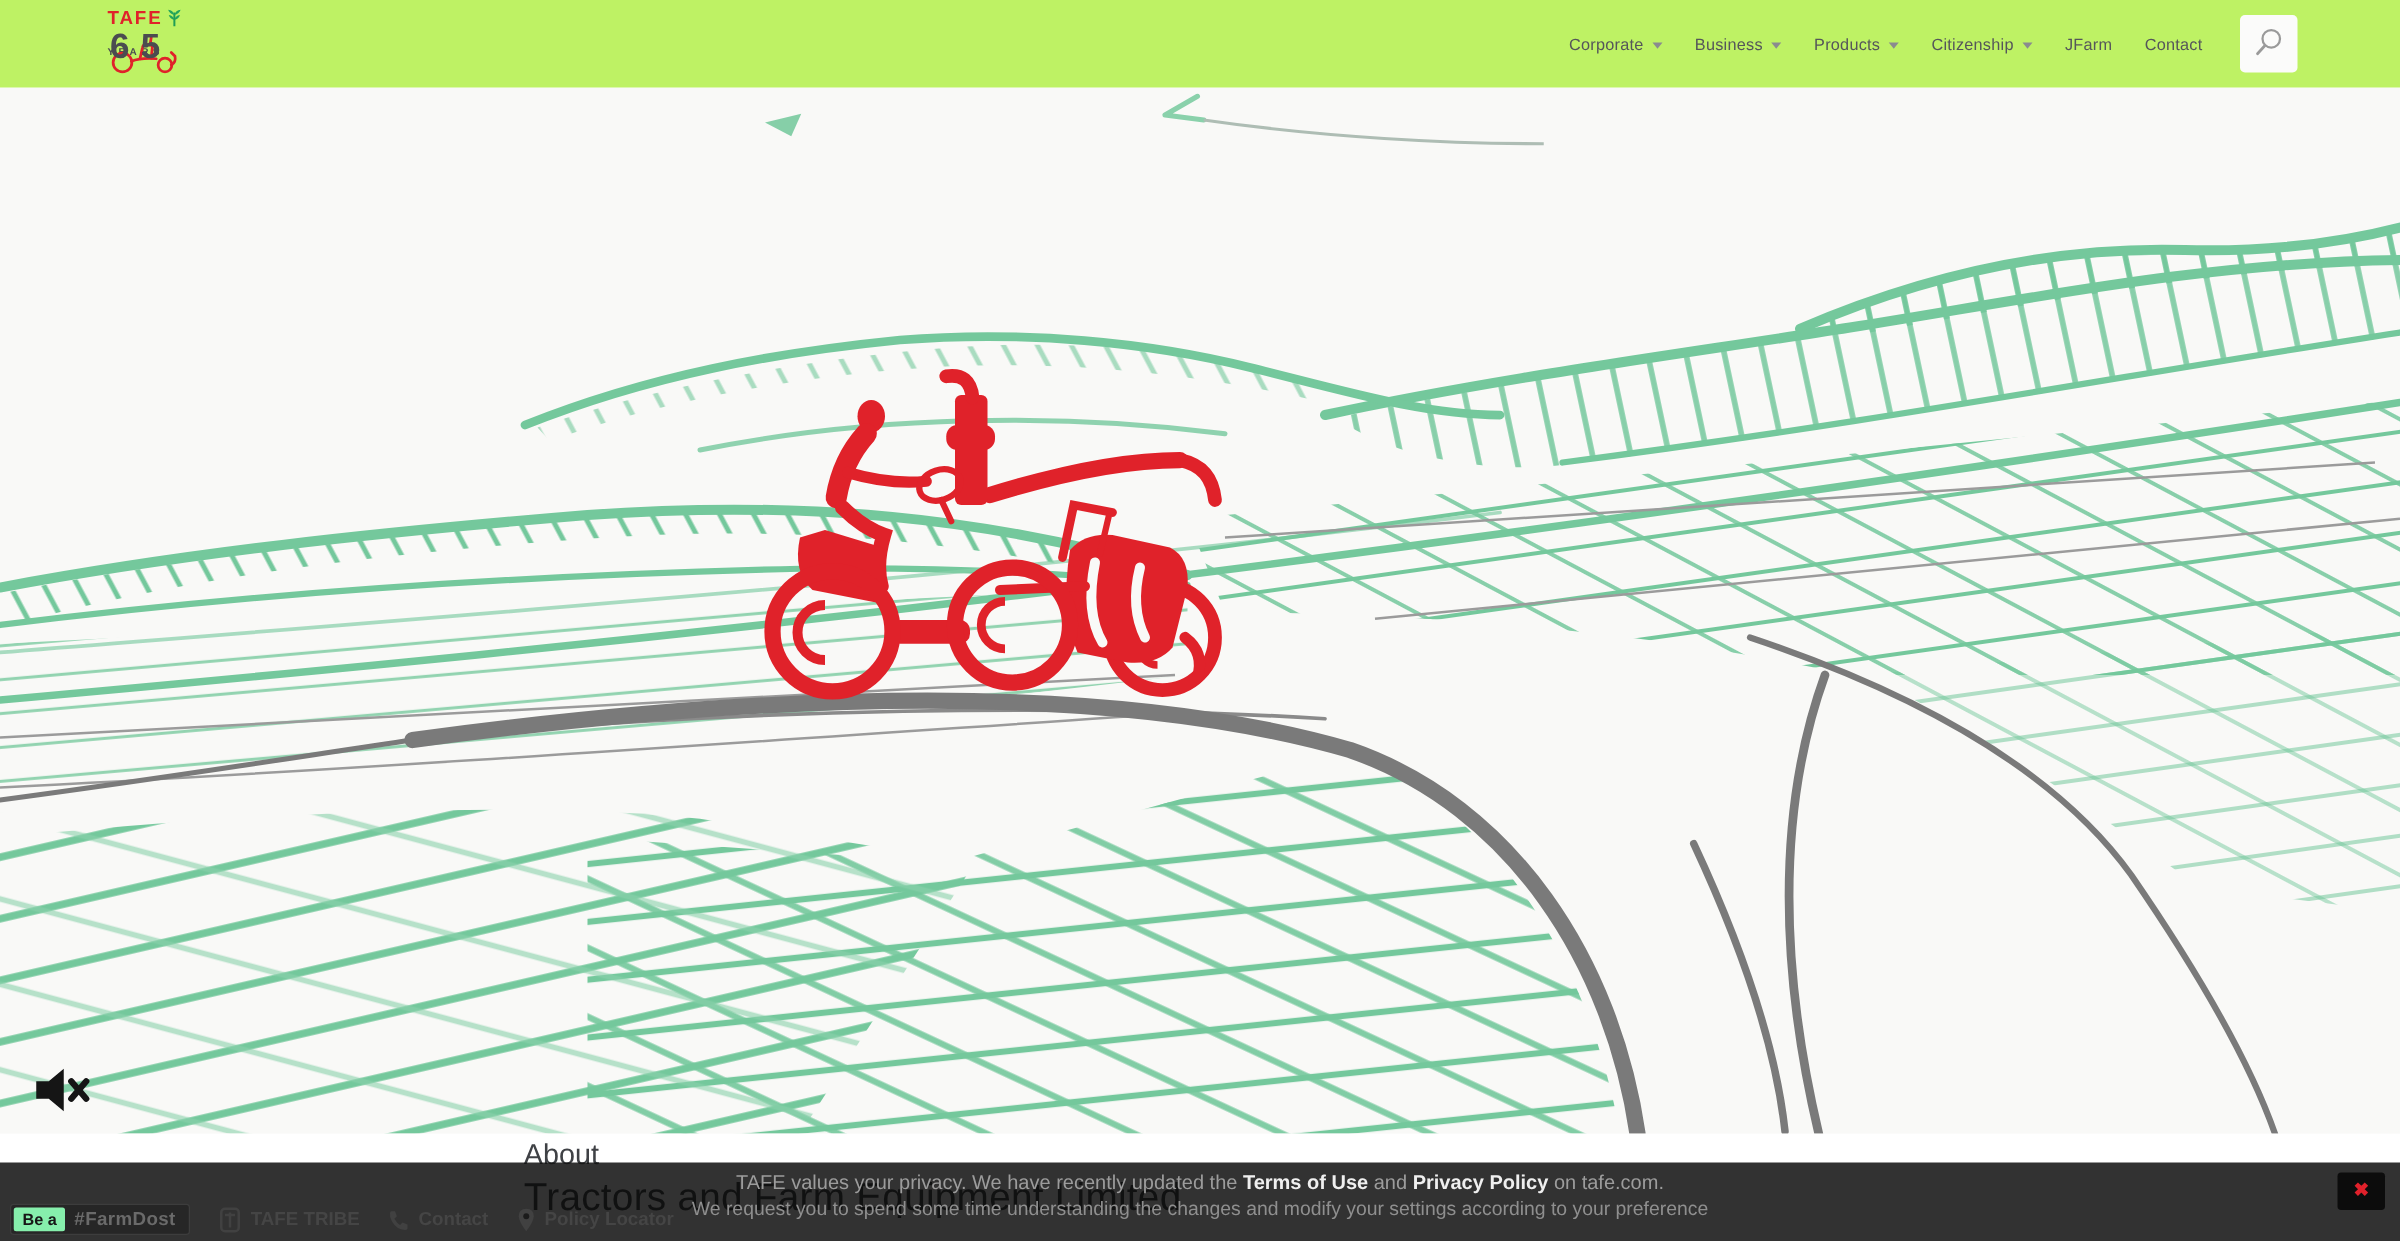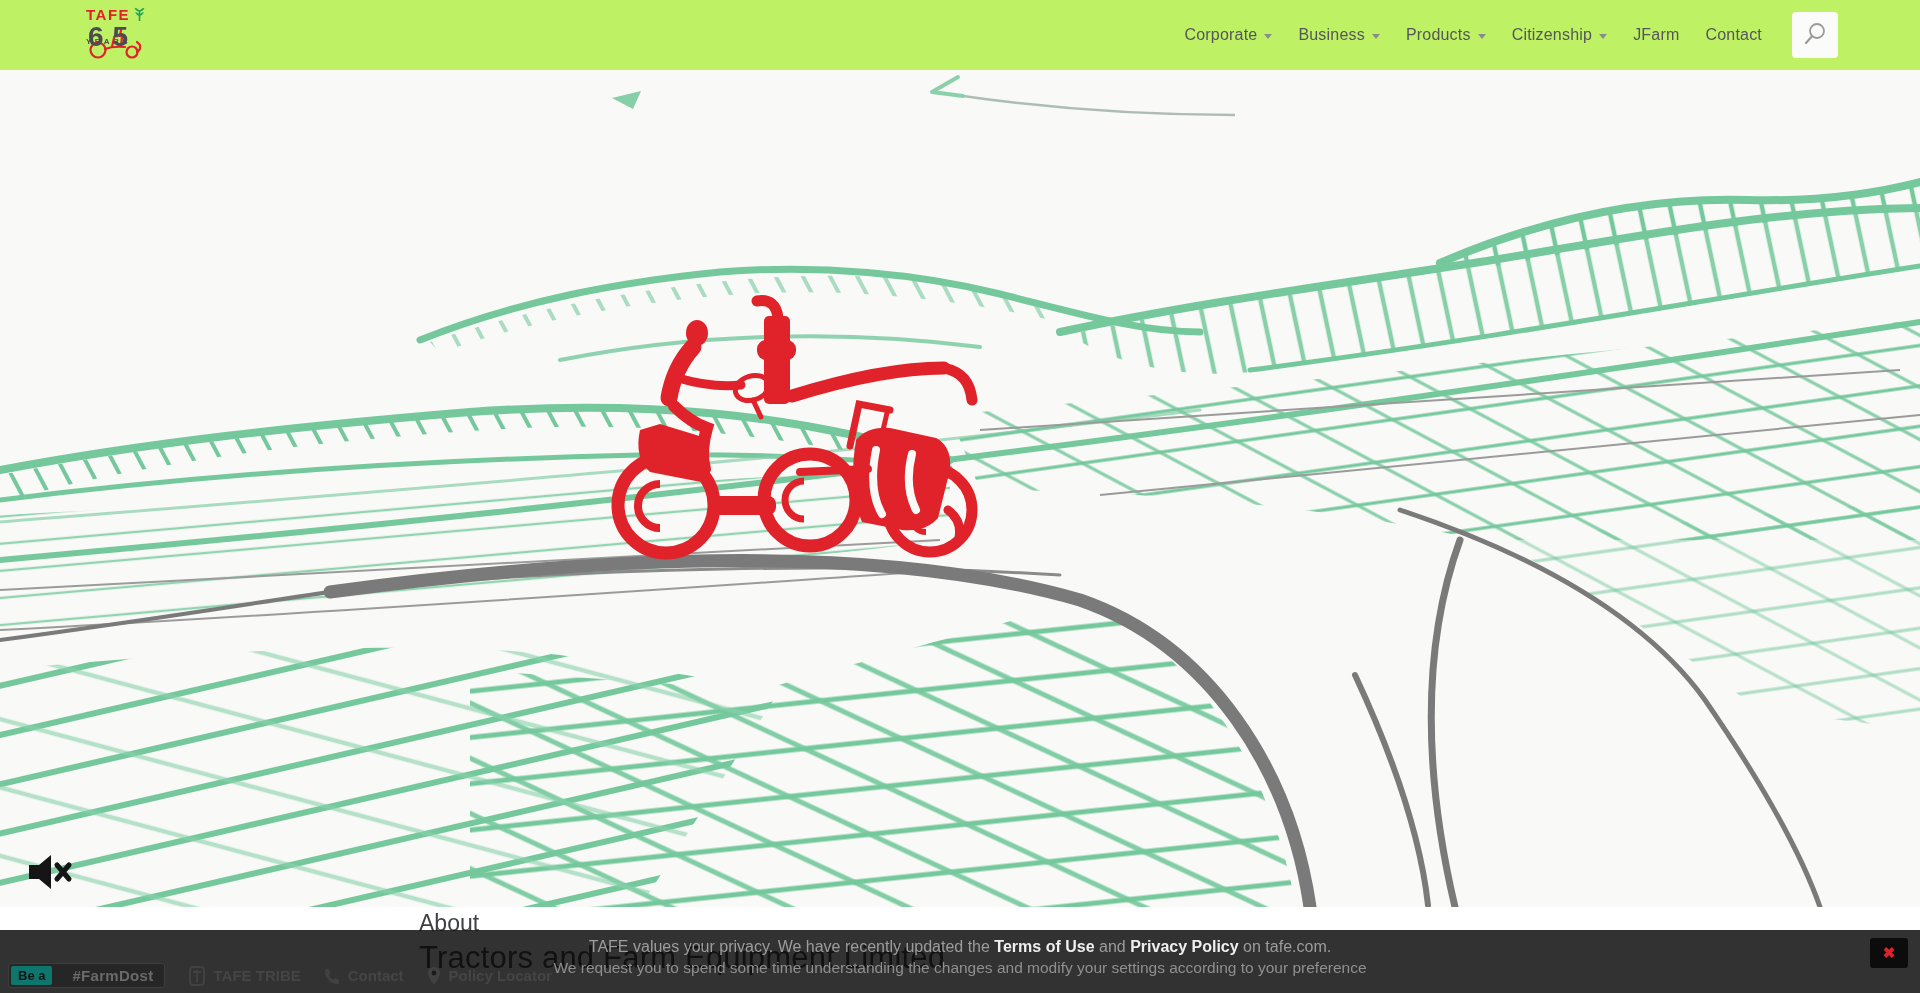--- a/index.html
+++ b/index.html
@@ -11,37 +11,37 @@
   
   .header{position:absolute;top:0;left:0;width:1920px;height:70px;background:#bef264;z-index:40;}
   .logo{position:absolute;left:86px;top:6px;width:70px;height:60px;cursor:pointer;}
   .logo-brandrow{display:flex;align-items:center;gap:3px;}
   .logo-brand{color:#e0222a;font-weight:800;font-size:15px;letter-spacing:1.5px;}
   .logo-65wrap{position:relative;width:60px;height:36px;margin-top:0px;}
   .logo-65{position:absolute;left:2px;top:-2px;font-size:28px;font-weight:800;color:#4b4c50;letter-spacing:9px;z-index:2;}
   .logo-tractor{position:absolute;left:0;top:0;z-index:1;}
   .logo-years{font-size:8px;font-weight:700;color:#4b4c50;letter-spacing:3.5px;margin-top:14px;}
   .nav{position:absolute;right:82px;top:0;height:70px;display:flex;align-items:center;gap:26px;}
-  .nav-item{display:flex;align-items:center;font-size:16px;color:#55565a;font-weight:500;cursor:pointer;text-decoration:none;letter-spacing:.2px;}
+  .nav-item{display:flex;align-items:center;font-size:13px;color:#55565a;font-weight:500;cursor:pointer;text-decoration:none;letter-spacing:.2px;}
   .caret{width:0;height:0;border-left:4px solid transparent;border-right:4px solid transparent;border-top:5px solid #8a8b8f;margin-left:7px;margin-top:3px;}
   .search-btn{width:46px;height:46px;background:#fbfbfa;border:none;border-radius:4px;display:flex;align-items:center;justify-content:center;cursor:pointer;margin-left:4px;}
   
   .hero{position:absolute;top:70px;left:0;width:1920px;height:837px;background:#f9f9f7;overflow:hidden;z-index:1;}
   .hero svg.scene{position:absolute;top:0;left:0;}
   .mute-btn{position:absolute;left:26px;top:781px;width:48px;height:44px;background:transparent;border:none;cursor:pointer;padding:0;z-index:20;}
   
   .about{position:absolute;top:907px;left:0;width:1920px;height:86px;background:#ffffff;z-index:2;padding-left:46px;}
   .about-inner{margin-left:373px;}
   .about-kicker{font-size:23px;color:#3f4145;padding-top:3px;}
   .about-heading{font-size:31px;font-weight:400;color:#141518;margin-top:3px;letter-spacing:.2px;}
   
   .bottom-band{position:absolute;left:0;bottom:0;width:1920px;height:63px;z-index:50;background:rgba(16,16,16,0.86);}
   .quickbar{position:absolute;left:8px;bottom:5px;display:flex;align-items:center;gap:22px;z-index:1;}
   .farmdost{display:flex;align-items:center;border:1px solid #3d3d3d;background:#262626;border-radius:3px;padding:2px 10px 2px 2px;cursor:pointer;}
-  .farmdost-prefix{background:#0f766e;color:#161616;font-size:13px;font-weight:700;padding:2px 7px;border-radius:2px;margin-right:20px;}
+  .farmdost-prefix{background:#86efac;color:#161616;font-size:13px;font-weight:700;padding:2px 7px;border-radius:2px;margin-right:7px;}
   .farmdost-tag{color:#6a6a6a;font-size:15px;font-weight:700;letter-spacing:.3px;}
   .qitem{display:flex;align-items:center;gap:7px;color:#454545;font-size:15px;font-weight:600;cursor:pointer;}
   .qicon{opacity:.8;display:flex;}
   .cookie-text{position:absolute;left:0;top:0;width:1920px;height:51px;text-align:center;z-index:2;pointer-events:none;}
   .cookie-line1{margin-top:8px;font-size:16px;color:#9c9c9c;}
   .cookie-line1 b{color:#efefef;font-weight:700;pointer-events:auto;cursor:pointer;}
   .cookie-line2{margin-top:3px;font-size:15.5px;color:#8f8f8f;}
   .cookie-close{position:absolute;right:12px;top:8px;width:38px;height:30px;background:#0c0c0c;border:none;border-radius:3px;color:#e0212b;font-size:15px;font-weight:900;cursor:pointer;z-index:3;line-height:30px;text-align:center;padding:0;}
 </style>
 </head>

